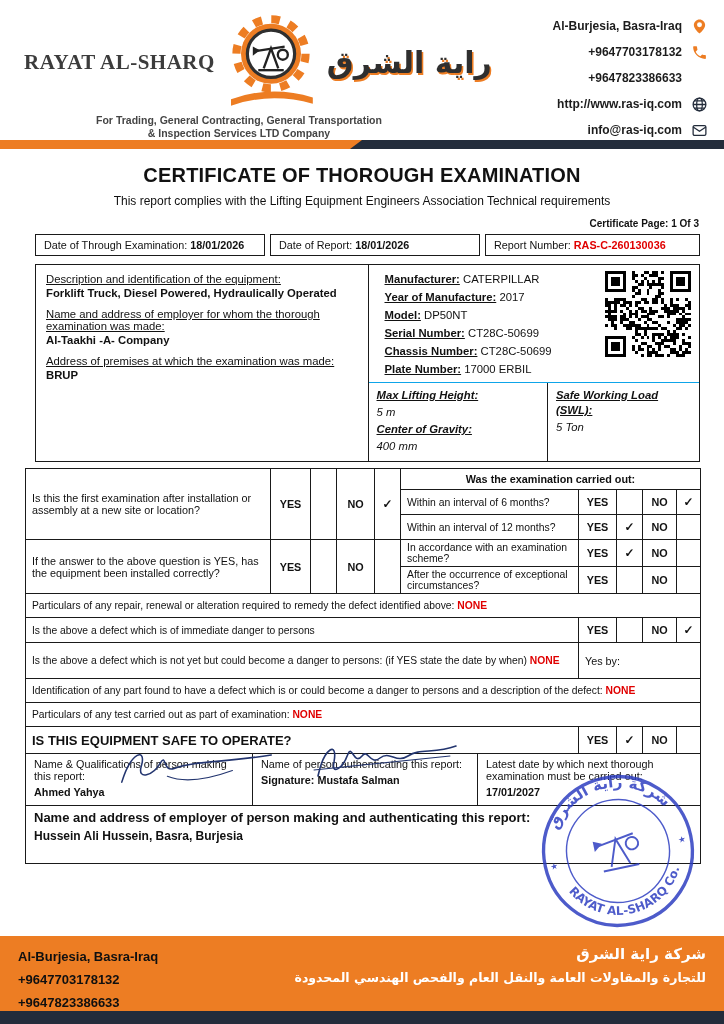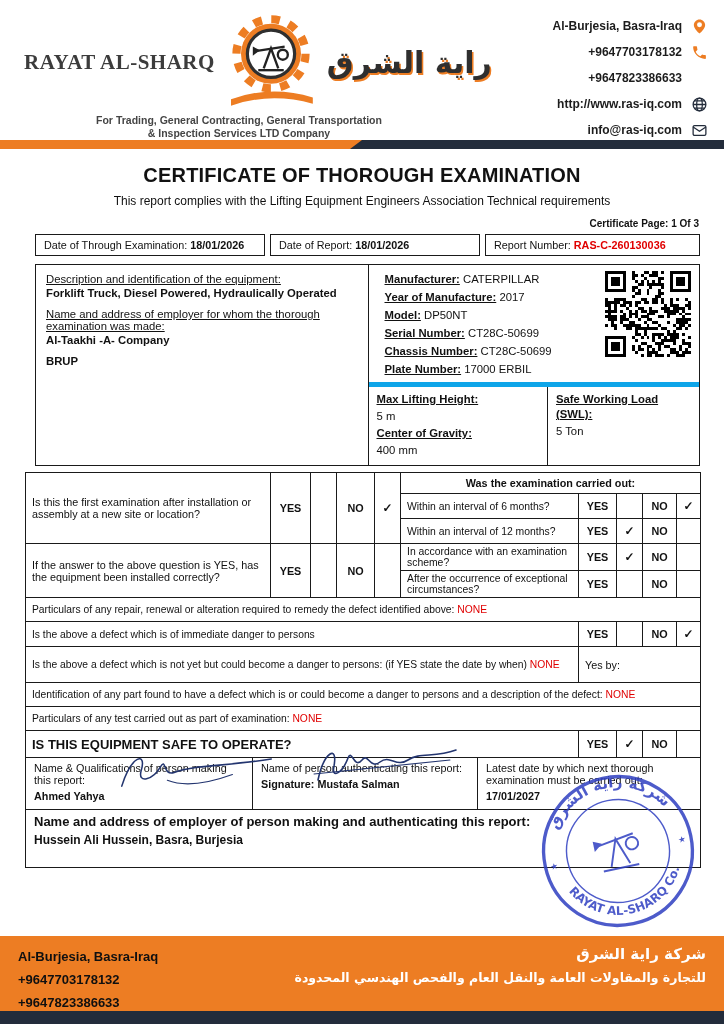--- a/index.html
+++ b/index.html
@@ -42,35 +42,35 @@
   .group { margin-bottom:9px; }
   .lbl { text-decoration:underline; }
   .val { font-weight:bold; margin-top:2px; }
   .eq-right { width:50%; border-left:1px solid #1a1a1a; display:flex; flex-direction:column; }
   .eq-fields { display:flex; padding:6px 8px 3px 16px; gap:6px; }
   .fields { flex:1; }
   .fline { margin-bottom:2px; line-height:16px; }
   .flbl { font-weight:bold; text-decoration:underline; }
   .qrwrap { width:86px; height:86px; flex:0 0 auto; }
   .qr { width:86px; height:86px; }
-  .eq-bottom { border-top:5px solid #0ea5e9; display:flex; flex:1; }
+  .eq-bottom { border-top:1px solid #0ea5e9; display:flex; flex:1;font-style:italic; }
   .eq-b-left { flex:1; padding:5px 8px; }
   .eq-b-right { width:46%; border-left:1px solid #1a1a1a; padding:5px 8px; }
   .bline { margin-bottom:2px; line-height:15px; }
 
   
   table.exam { border-collapse:collapse; table-layout:fixed; width:675px; margin:6px 0 0 25px; }
   table.exam td { border:1px solid #1a1a1a; padding:3px 6px; font-size:10.8px; vertical-align:middle; }
   .exam .yn { font-weight:bold; text-align:center; padding:6px 1px; }
   .exam .mk { text-align:center; font-weight:bold; font-size:12px; padding:0; }
   .exam .hdrc { font-weight:bold; text-align:center; height:21px; }
   .exam .sq { font-size:10.4px; padding:2px 6px; }
   .exam .long { font-size:10.3px; height:24px; }
   .exam .safeq { font-weight:bold; font-size:13px; height:27px; }
-  .red { color:#e00000; font-weight:normal;text-align:right; }
+  .red { color:#e00000; font-weight:bold;text-align:right; }
 
   
   table.sig { border-collapse:collapse; table-layout:fixed; width:675px; margin:-1px 0 0 25px; }
   table.sig td { border:1px solid #1a1a1a; padding:4px 8px; font-size:10.8px; vertical-align:top; position:relative; }
   .sig .sigrow td { height:52px; }
   .sig .nm { font-weight:bold; margin-top:4px; }
   .sig .empcell { height:58px; }
   .emp-l { font-weight:bold; font-size:13px; }
   .emp-v { font-weight:bold; font-size:12px; margin-top:4px; }
 
@@ -190,20 +190,21 @@
     <div class="eq-left">
       <div class="group">
         <div class="lbl">Description and identification of the equipment:</div>
         <div class="val">Forklift Truck, Diesel Powered, Hydraulically Operated</div>
       </div>
       <div class="group">
         <div class="lbl">Name and address of employer for whom the thorough examination was made:</div>
         <div class="val">Al-Taakhi -A- Company</div>
       </div>
       <div class="group">
+        <div class="lbl">Address of premises at which the examination was made:</div>
         <div class="val">BRUP</div>
       </div>
     </div>
     <div class="eq-right">
       <div class="eq-fields">
         <div class="fields">
           <div class="fline"><span class="flbl">Manufacturer:</span> <span>CATERPILLAR</span></div>
           <div class="fline"><span class="flbl">Year of Manufacture:</span> <span>2017</span></div>
           <div class="fline"><span class="flbl">Model:</span> <span>DP50NT</span></div>
           <div class="fline"><span class="flbl">Serial Number:</span> <span>CT28C-50699</span></div>

